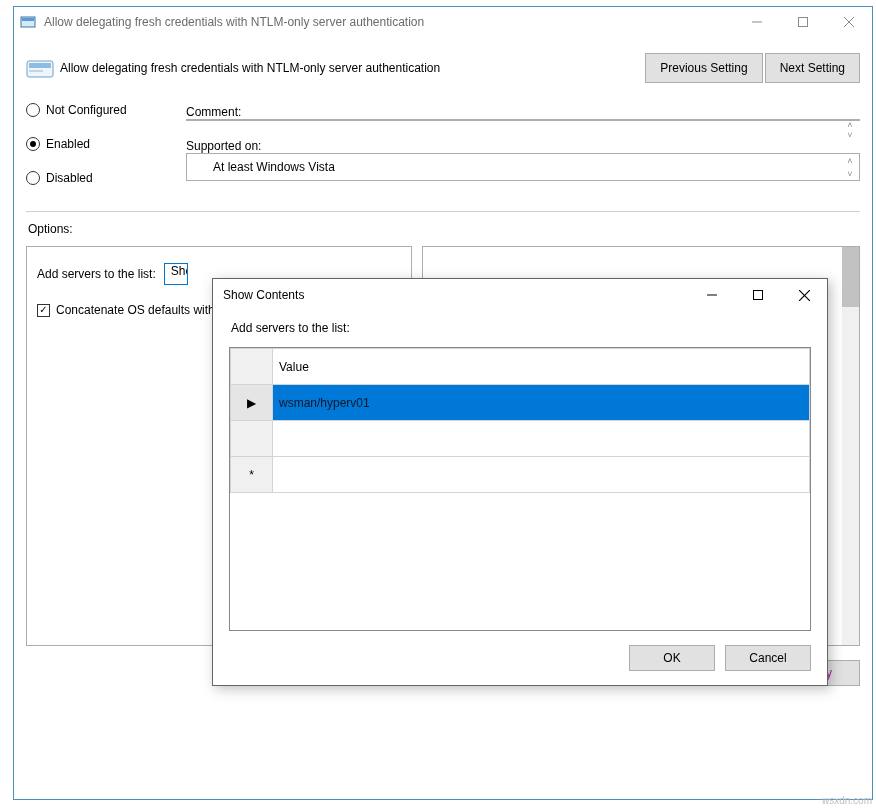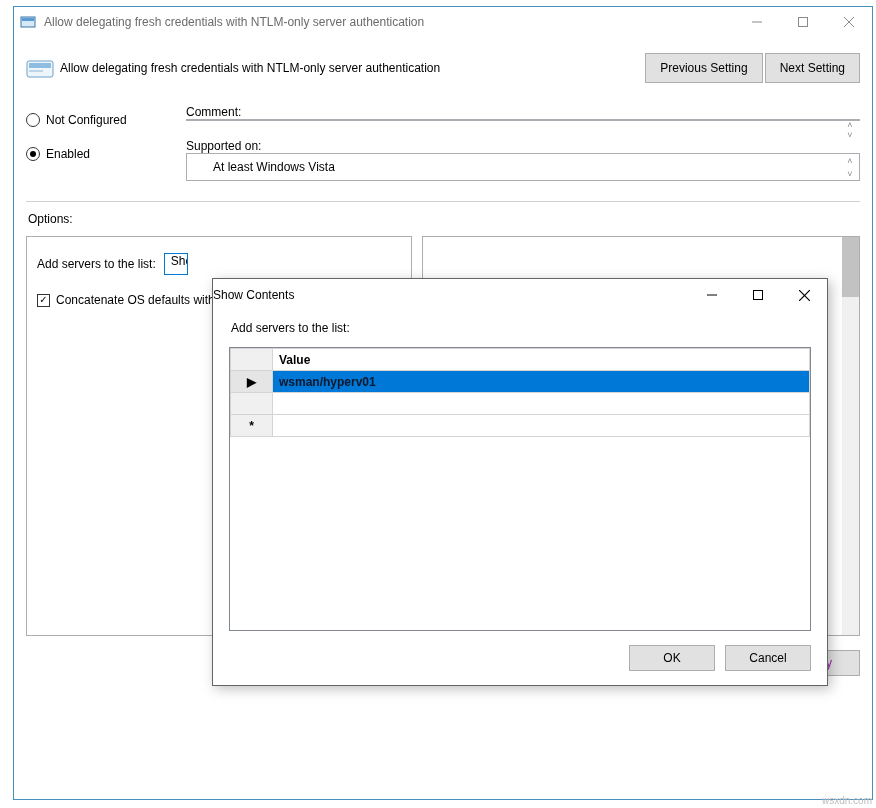--- a/index.html
+++ b/index.html
@@ -17,21 +17,21 @@
 
   
   .header-strip { display: flex; align-items: center; height: 42px; margin-bottom: 12px; }
   .hs-icon { width: 28px; height: 22px; margin-right: 6px; }
   .hs-title { flex: 1; font-size: 12px; }
   .hs-btn { height: 30px; padding: 0 14px; margin-left: 2px; background: #e1e1e1; border: 1px solid #adadad; display: flex; align-items: center; justify-content: center; cursor: default; }
 
   
   .config-row { display: flex; }
   .radio-col { width: 160px; padding-top: 2px; }
-  .radio-item { display: flex; align-items: center; height: 34px; cursor: default; }
+  .radio-item { display: flex; height: 34px; cursor: default; }
   .radio { width: 14px; height: 14px; border: 1px solid #333; border-radius: 50%; margin-right: 6px; display: flex; align-items: center; justify-content: center; }
   .radio.sel::after { content: ""; width: 6px; height: 6px; background: #000; border-radius: 50%; }
   .fields-col { flex: 1; }
   .field-row { display: flex; margin-bottom: 14px; flex-direction: column; }
   .field-label { width: 100px; padding-top: 4px; }
   .field-box { flex: 1; border: 1px solid #abadb3; background: #fff; position: relative; }
   .comment-box { height: 80px; }
   .supported-box { height: 40px; padding: 6px 26px; color: #000; }
   .spin { position: absolute; right: 0; width: 18px; display: flex; flex-direction: column; }
   .spin .sp { flex: 1; display: flex; align-items: center; justify-content: center; color: #8a8a8a; font-size: 9px; }
@@ -50,29 +50,29 @@
   .help-scroll { position: absolute; right: 0; top: 0; bottom: 0; width: 17px; background: #f0f0f0; }
   .help-thumb { position: absolute; right: 0; top: 0; width: 17px; height: 60px; background: #c2c2c2; }
 
   
   .bottom-btns { display: flex; justify-content: flex-end; padding: 14px 12px; gap: 10px; }
   .btn { width: 86px; height: 26px; background: #e1e1e1; border: 1px solid #adadad; display: flex; align-items: center; justify-content: center; cursor: default; }
   .btn.disabled { color: #a21caf; }
 
   
   .modal { position: absolute; left: 212px; top: 278px; width: 616px; height: 408px; background: #fff; border: 1px solid #646464; box-shadow: 3px 3px 12px rgba(0,0,0,.25); display: flex; flex-direction: column; }
-  .m-titlebar { height: 32px; display: flex; align-items: center; }
+  .m-titlebar { height: 32px; display: flex; align-items: center; padding-left: 10px; }
   .m-title { flex: 1; }
   .m-btns { display: flex; height: 100%; }
   .m-btn { width: 46px; display: flex; align-items: center; justify-content: center; color: #000; }
   .m-body { flex: 1; padding: 0 16px; display: flex; flex-direction: column; }
   .m-label { margin: 10px 0 12px 2px; }
   .grid { flex: 1; border: 1px solid #828790; background: #fff; }
   .grid table { width: 100%; border-collapse: collapse; }
-  .grid th, .grid td { border: 1px solid #d4d4d4; height: 22px; padding: 0 6px; text-align: left; font-weight: bold; }
+  .grid th, .grid td { border: 1px solid #d4d4d4; height: 36px; padding: 0 6px; text-align: left; font-weight: normal; }
   .grid th { background: #fff; }
   .grid .row-head { width: 42px; background: #f0f0f0; text-align: center; }
   .grid th.row-head { background:#f0f0f0; }
   .grid .sel-row td.val { background: #0078d7; color: #0f172a; }
   .grid .sel-row td.row-head { background:#e5e5e5;}
   .m-bottom { display: flex; justify-content: flex-end; gap: 10px; padding: 14px 16px; }
 
   .watermark { position: absolute; right: 4px; bottom: 2px; font-size: 10px; color: #bdbdbd; font-family: Arial, sans-serif; }
 </style>
 </head>
@@ -129,20 +129,24 @@
     <div class="config-row">
       <div class="radio-col">
         <div class="radio-item">
           <span class="radio"></span>
           <span>Not Configured</span>
         </div>
         <div class="radio-item">
           <span class="radio sel"></span>
           <span>Enabled</span>
         </div>
+        <div class="radio-item">
+          <span class="radio"></span>
+          <span>Disabled</span>
+        </div>
       </div>
 
       <div class="fields-col">
         <div class="field-row">
           <div class="field-label">Comment:</div>
           <div class="field-box comment-box">
             <span></span>
             <div class="spin">
                 <div class="sp">˄</div>
                 <div class="sp">˅</div>

